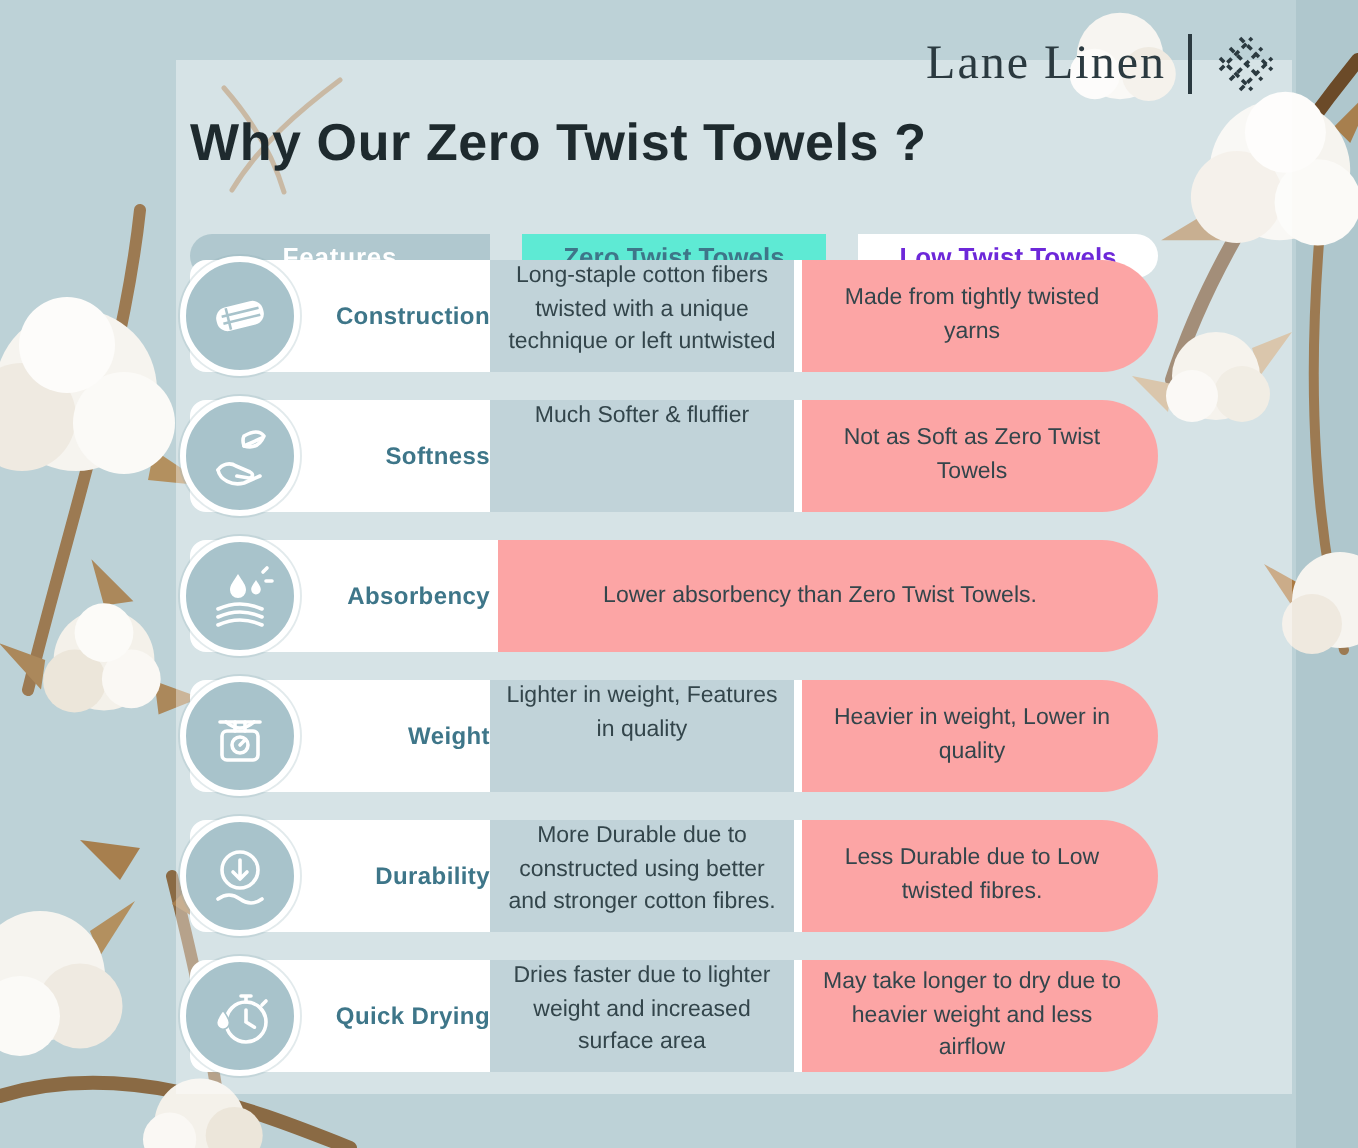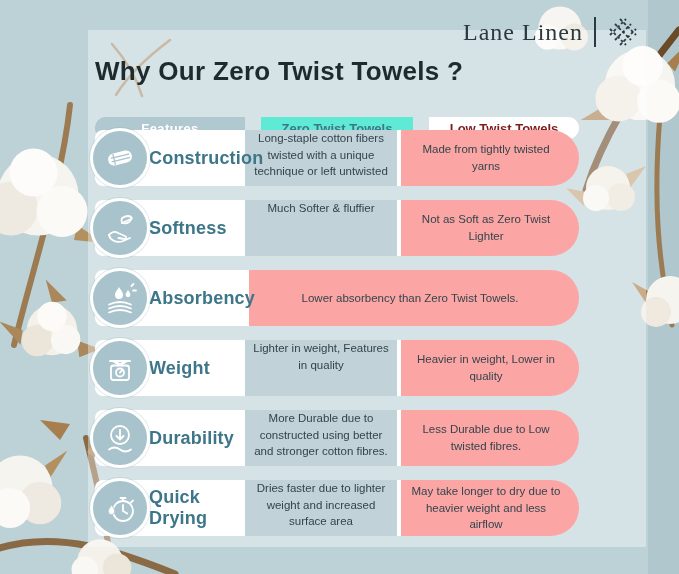--- a/index.html
+++ b/index.html
@@ -21,31 +21,31 @@
 
   
   .title{position:absolute;left:95px;top:56px;width:534px;text-align:left;
     font-size:26px;font-weight:700;color:#1e2a2e;letter-spacing:0.3px;}
 
   
   .thead{position:absolute;left:95px;top:98px;width:484px;height:22px;display:flex;gap:16px;margin-top:19px;}
   .th{display:flex;align-items:center;justify-content:center;font-size:13px;font-weight:700;}
   .th-features{width:150px;background:#b0c8cf;color:#ffffff;border-radius:11px 0 0 11px;letter-spacing:0.4px;}
   .th-zero{width:152px;background:#5eead4;color:#3e7689;}
-  .th-low{flex:1;background:#ffffff;color:#7f1d1d;border-radius:0 11px 11px 0;}
+  .th-low{flex:1;background:#ffffff;color:#6d28d9;border-radius:0 11px 11px 0;}
 
   
   .row{position:absolute;left:95px;width:484px;height:56px;display:flex;}
   .label-cell{position:relative;width:150px;background:#ffffff;border-radius:8px 0 0 8px;
     display:flex;align-items:center;}
   .icon-circle{position:absolute;left:-5px;top:-2px;width:54px;height:54px;border-radius:50%;
     background:#a8c3cb;border:3px solid #ffffff;display:flex;align-items:center;justify-content:center;
     box-shadow:0 0 0 1px rgba(140,170,180,0.25);}
   .icon-circle svg{width:36px;height:36px;display:block;}
-  .feature-label{flex:1;padding-left:54px;text-align:left;font-size:18px;font-weight:700;
+  .feature-label{flex:1;padding-left:54px;text-align:right;font-size:12px;font-weight:700;
     color:#3e7689;letter-spacing:0.2px;}
   .mid-cell{width:152px;background:#c1d3d9;display:flex;align-items:flex-start;justify-content:center;
     padding:0 7px;box-sizing:border-box;}
   .sep{width:4px;background:#ffffff;}
   .right-cell{flex:1;background:#fca5a5;border-radius:0 28px 28px 0;display:flex;align-items:center;
     justify-content:center;padding:4px 18px 4px 10px;box-sizing:border-box;}
   .cell-text{font-size:11.5px;line-height:1.45;color:#33454b;text-align:center;}
 </style>
 </head>
 <body>
@@ -181,21 +181,21 @@
             </g>
           </svg>
         </span>
         <span class="feature-label">Softness</span>
       </div>
       <div class="mid-cell">
         <span class="cell-text">Much Softer &amp; fluffier</span>
       </div>
       <div class="sep"></div>
       <div class="right-cell">
-        <span class="cell-text">Not as Soft as Zero Twist Lighter</span>
+        <span class="cell-text">Not as Soft as Zero Twist Towels</span>
       </div>
     </div>
 
     <div class="row" style="top:270px">
       <div class="label-cell">
         <span class="icon-circle">
           <svg viewBox="0 0 36 36">
             <g stroke="#fff" stroke-width="1.8" fill="none" stroke-linecap="round">
               <path d="M7 24.5 q11-5 22 0"></path>
               <path d="M7 28.5 q11-5 22 0"></path>

